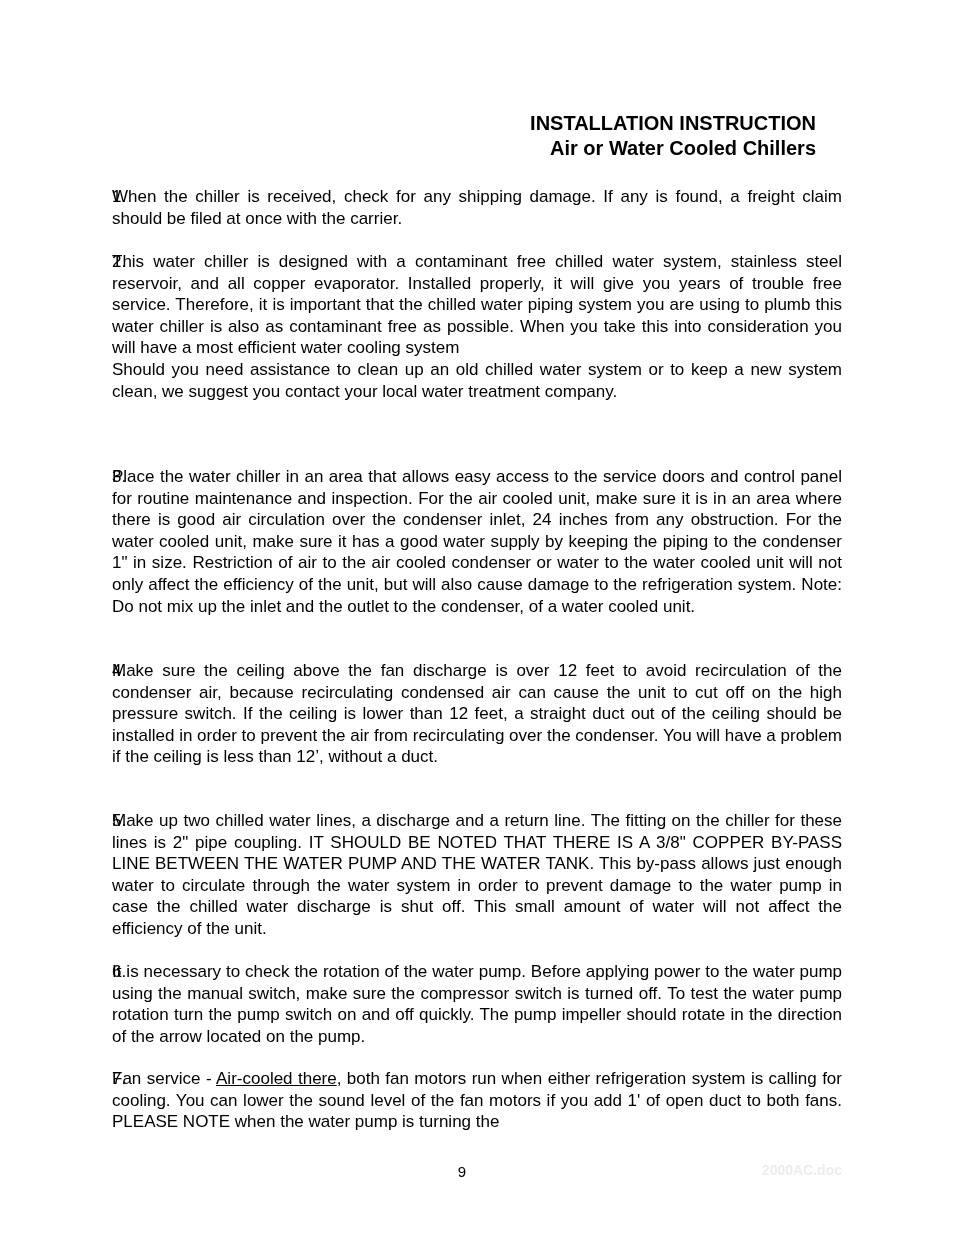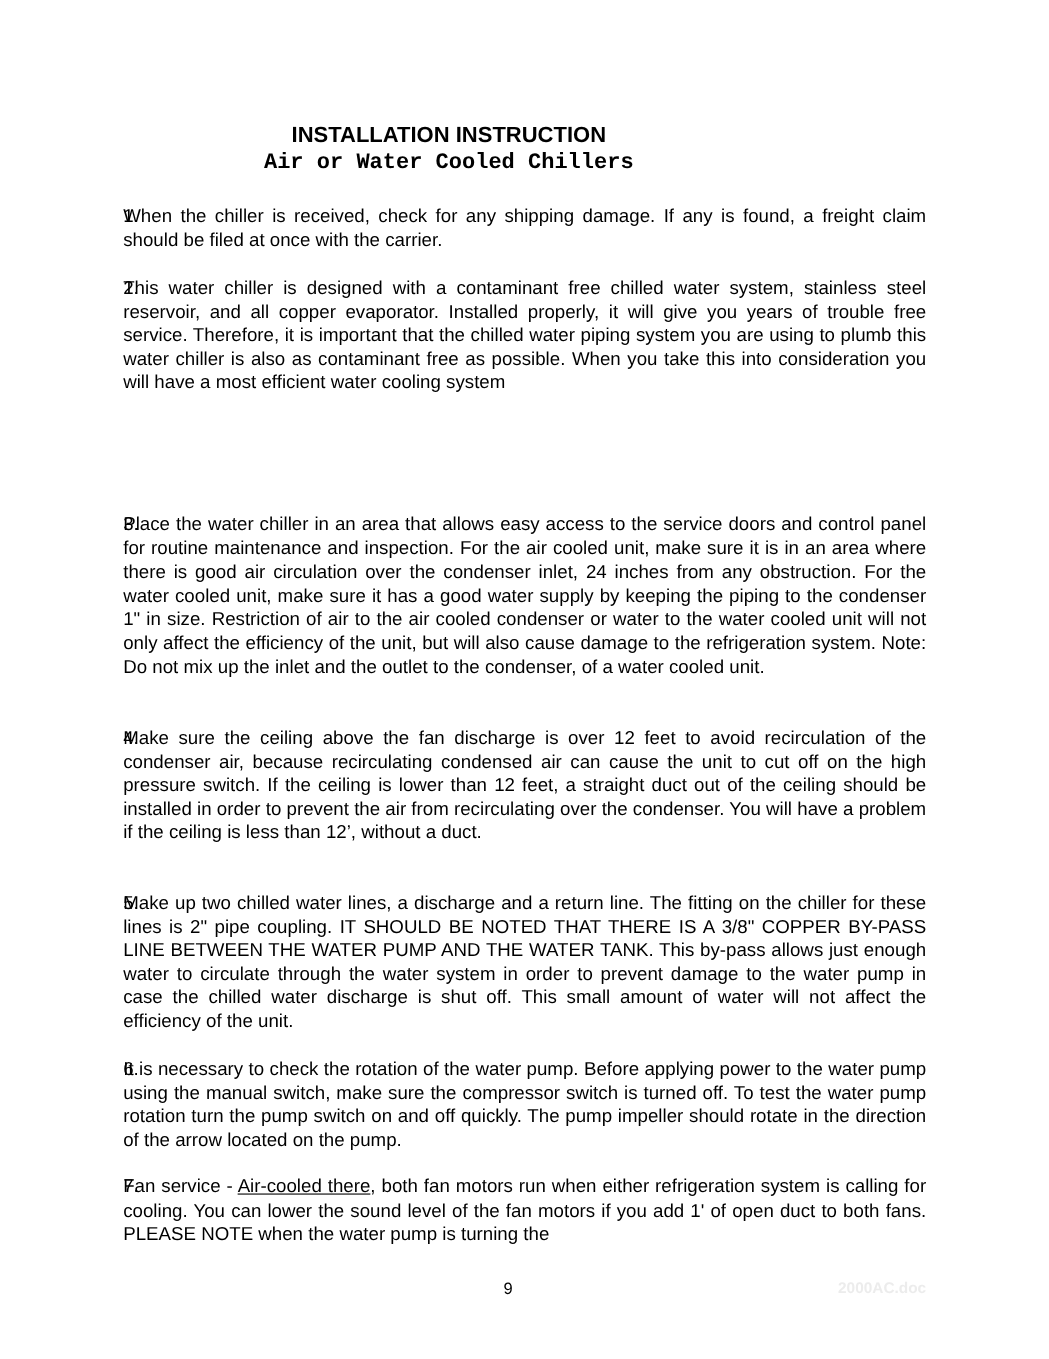--- a/index.html
+++ b/index.html
@@ -1,21 +1,21 @@
 <!DOCTYPE html>
 <html><head>
 <meta charset="utf-8">
 <style>
   html, body { margin: 0; padding: 0; background: #ffffff; }
   body { width: 954px; height: 1235px; position: relative; overflow: hidden;
          font-family: "Liberation Sans", sans-serif; color: #000; }
-  .title { position: absolute; left: 0; width: 816px; text-align: center;
+  .title { position: absolute; left: 0; width: 816px; text-align: right;
            font-weight: bold; font-size: 20px; line-height: 25px; }
   .t1 { top: 111px; }
-  .t2 { top: 136px; font-family: Liberation Mono, monospace; }
+  .t2 { top: 136px; }
   .item { position: absolute; left: 112px; width: 730px; font-size: 17px; line-height: 21.6px; }
   .num { position: absolute; left: 0; top: 0; width: 39px; }
   .body { text-align: justify; text-align-last: left; }
   .body p { margin: 0; }
   .sub { margin-top: 21.6px; }
   u { text-decoration: underline; }
   .pagenum { position: absolute; top: 1163px; left: 0; width: 924px; text-align: center; font-size: 15px; }
   .docname { position: absolute; top: 1162px; right: 112px; font-size: 14px; font-weight: bold; color: #ececec; }
 </style>
 </head>
@@ -28,20 +28,21 @@
   <span class="num">1.</span>
   <div class="body">
       <p>When the chiller is received, check for any shipping damage. If any is found, a freight claim should be filed at once with the carrier.</p>
     </div>
 </div>
 
 <div class="item" style="top:251px">
   <span class="num">2.</span>
   <div class="body">
     <p>This water chiller is designed with a contaminant free chilled water system, stainless steel reservoir, and all copper evaporator.  Installed properly, it will give you years of trouble free service. Therefore, it is important that the chilled water piping system you are using to plumb this water chiller is also as contaminant free as possible.  When you take this into consideration you will have a most efficient water cooling system</p>
+    <p class="sub">Should you need assistance to clean up an old chilled water system or to keep a new system clean, we suggest you contact your local water treatment company.</p>
   </div>
 </div>
 
 <div class="item" style="top:466px">
   <span class="num">3.</span>
   <div class="body">
       <p>Place the water chiller in an area that allows easy access to the service doors and control panel for routine maintenance and inspection. For the air cooled unit, make sure it is in an area where there is good air circulation over the condenser inlet, 24 inches from any obstruction. For the water cooled unit, make sure it has a good water supply by keeping the piping to the condenser 1" in size. Restriction of air to the air cooled condenser or water to the water cooled unit will not only affect the efficiency of the unit, but will also cause damage to the refrigeration system. Note: Do not mix up the inlet and the outlet to the condenser, of a water cooled unit.</p>
     </div>
 </div>
 

